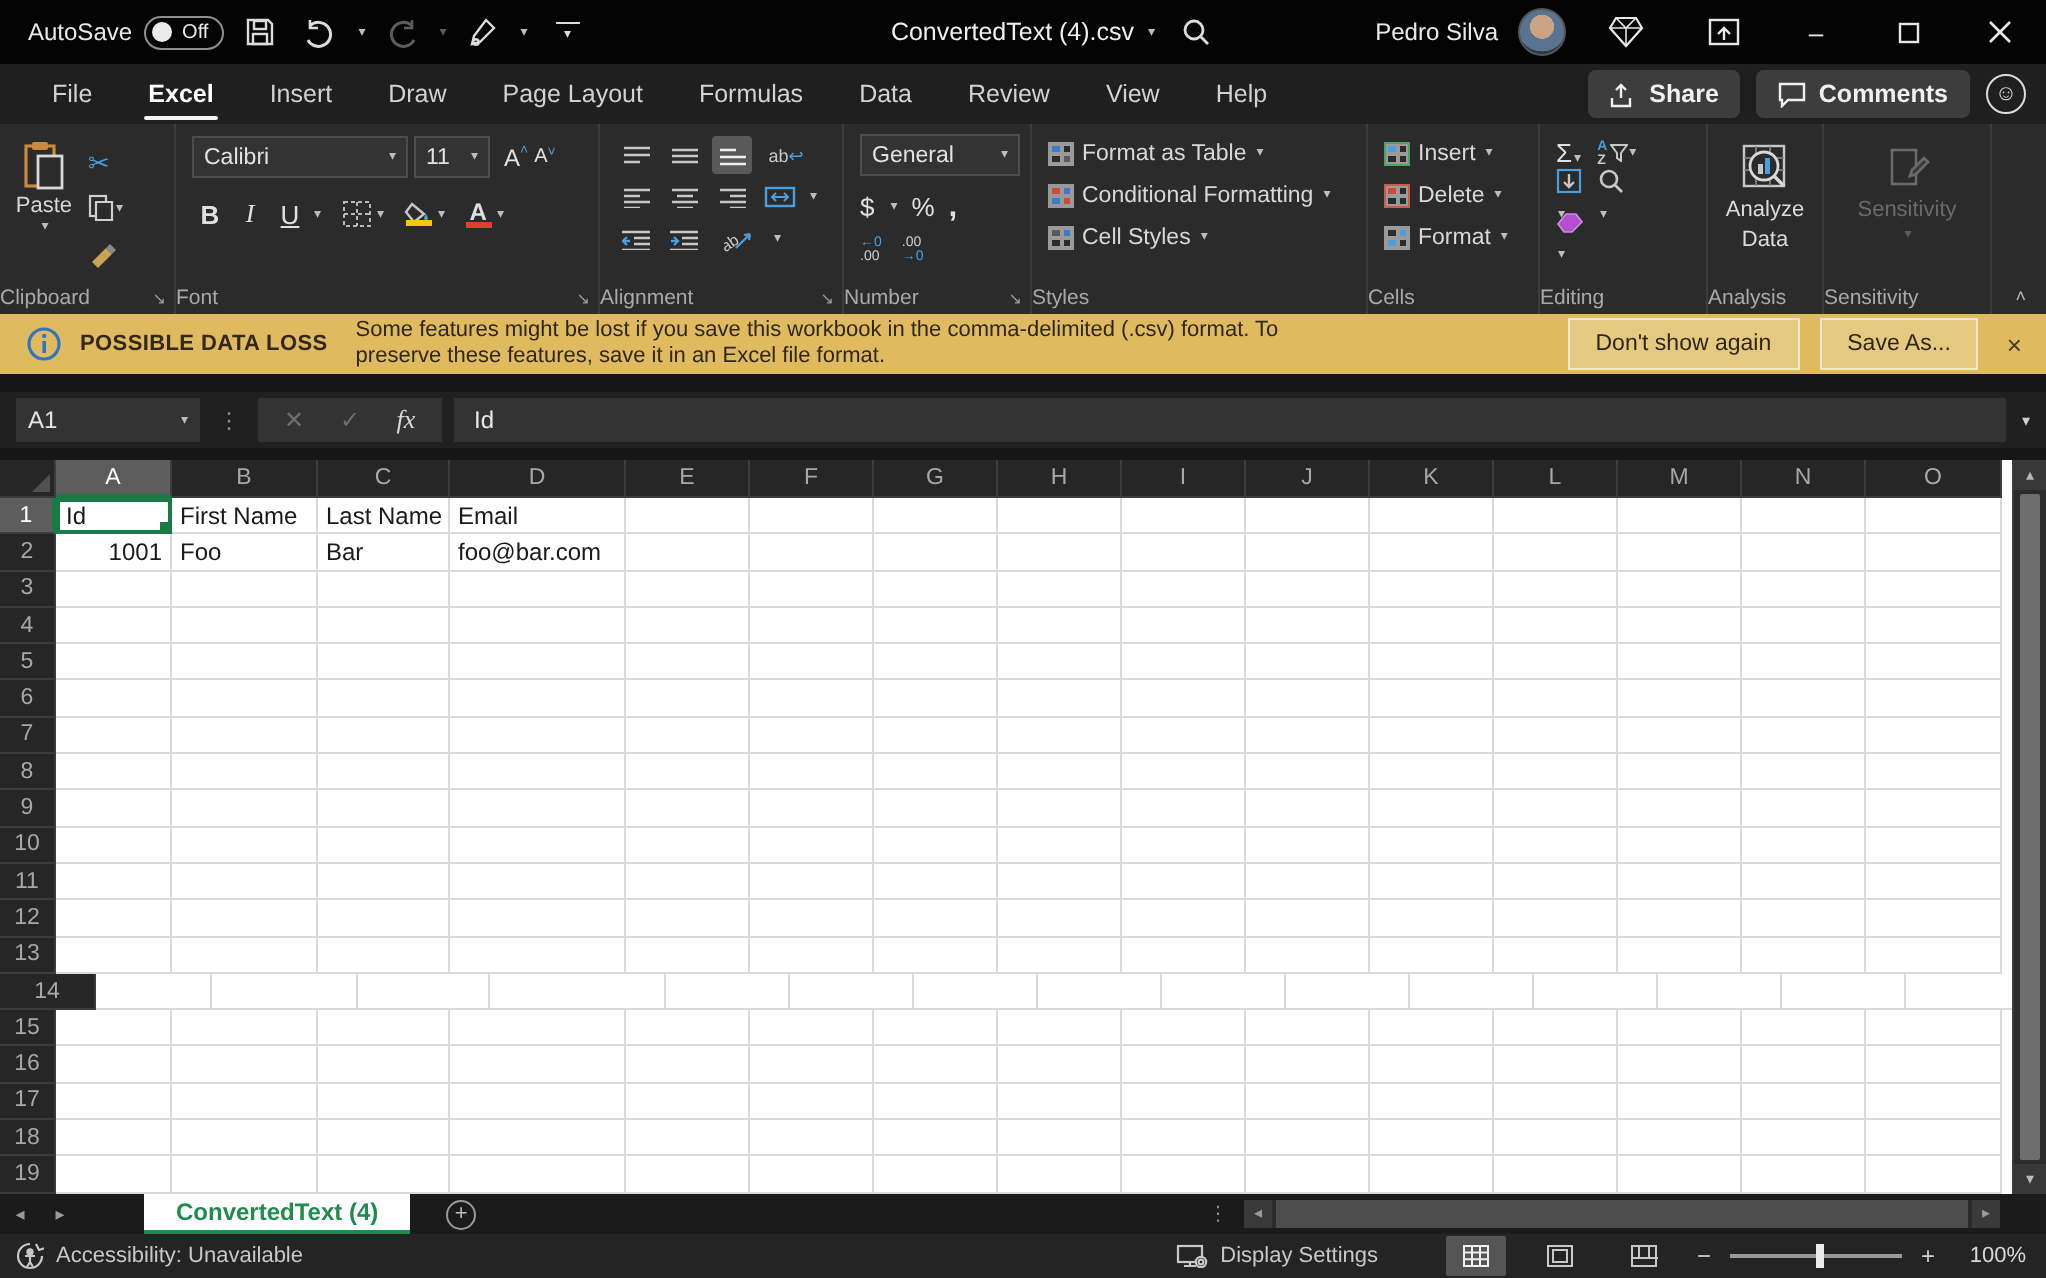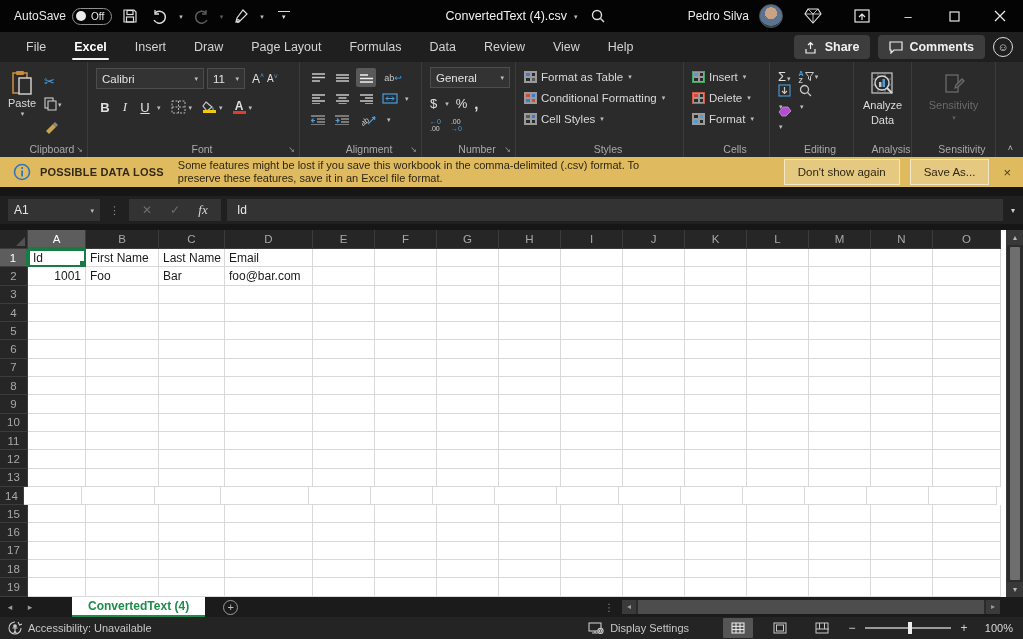--- a/index.html
+++ b/index.html
@@ -34,21 +34,21 @@
   .rtab { font-size:12.5px; color:#d2d2d2; padding:0 14px; height:30px; display:flex; align-items:center; position:relative; }
   .rtab.active { color:#ffffff; font-weight:bold; }
   .rtab.active::after { content:""; position:absolute; left:12px; right:12px; bottom:2px; height:2.5px; background:#f3f3f3; border-radius:2px; }
   .tabrow-right { margin-left:auto; display:flex; align-items:center; gap:8px; padding-right:10px; }
   .pill-btn { display:flex; align-items:center; gap:6px; background:#3d3d3d; border-radius:4px; height:24px; padding:0 11px; font-size:12.5px; font-weight:bold; color:#f0f0f0; }
   .smiley { width:20px; height:20px; border-radius:50%; border:1.4px solid #dcdcdc; display:flex; align-items:center; justify-content:center; font-size:11px; color:#dcdcdc; }
 
   
   #ribbon { top:62px; height:95px; background:#2b2b2b; display:flex; }
   .rgroup { position:relative; border-right:1px solid #3c3c3c; flex:0 0 auto; padding-top:6px; }
-  .rg-label { position:absolute; bottom:2px; left:17px; right:0; text-align:center; font-size:10.5px; color:#a9a9a9; }
+  .rg-label { position:absolute; bottom:2px; left:0; right:0; font-size:10.5px; color:#a9a9a9; }
   .launcher { position:absolute; right:4px; bottom:3px; font-size:8px; color:#9a9a9a; }
   .rsmall { display:flex; align-items:center; color:#d0d0d0; }
   .icn { display:inline-flex; align-items:center; justify-content:center; }
   svg { display:block; }
 
   
   .g-clip { width:88px; display:flex; }
   .paste-big { width:44px; display:flex; flex-direction:column; align-items:center; gap:1px; padding-top:2px; color:#d8d8d8; font-size:11px; }
   .clip-col { display:flex; flex-direction:column; gap:5px; padding-top:4px; }
   .clip-col .rsmall { height:18px; }
@@ -862,21 +862,21 @@
         <span class="gc" style="width: 62px;"></span>
         <span class="gc" style="width: 62px;"></span>
         <span class="gc" style="width: 62px;"></span>
         <span class="gc" style="width: 62px;"></span>
         <span class="gc" style="width: 62px;"></span>
         <span class="gc" style="width: 62px;"></span>
         <span class="gc" style="width: 62px;"></span>
         <span class="gc" style="width: 68px;"></span>
       </div>
       <div class="grid-row">
-        <span class="rh" style="width: 24px;">14</span>
+        <span class="rh" style="width: 48px;">14</span>
         <span class="gc" style="width: 58px;"></span>
         <span class="gc" style="width: 73px;"></span>
         <span class="gc" style="width: 66px;"></span>
         <span class="gc" style="width: 88px;"></span>
         <span class="gc" style="width: 62px;"></span>
         <span class="gc" style="width: 62px;"></span>
         <span class="gc" style="width: 62px;"></span>
         <span class="gc" style="width: 62px;"></span>
         <span class="gc" style="width: 62px;"></span>
         <span class="gc" style="width: 62px;"></span>

